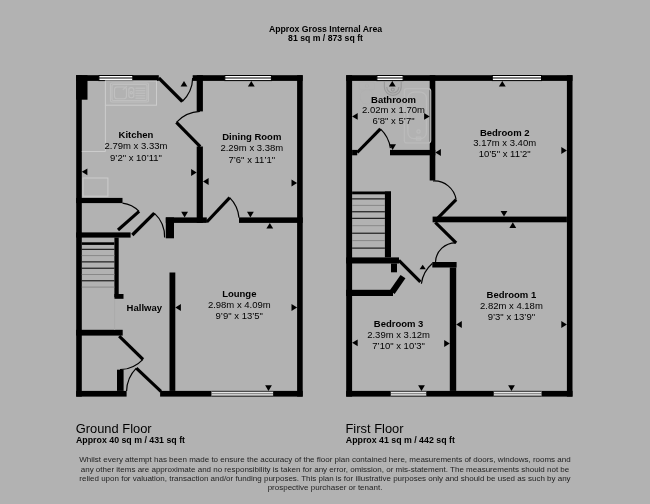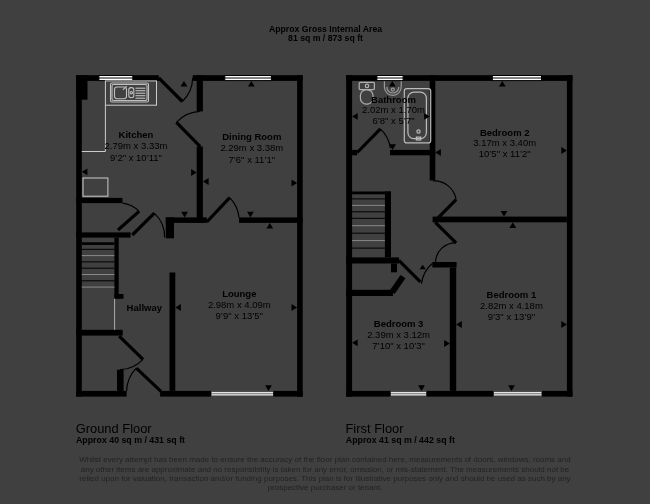--- a/index.html
+++ b/index.html
@@ -1,16 +1,16 @@
 <!DOCTYPE html>
 <html><head>
 <meta charset="utf-8">
 <style>
 html,body{margin:0;padding:0;background:#fff;}
-.page{position:relative;filter:grayscale(1);transform:translateZ(0);width:650px;height:504px;background:#be185d;font-family:"Liberation Sans",sans-serif;overflow:hidden;}
+.page{position:relative;filter:grayscale(1);transform:translateZ(0);width:650px;height:504px;background:#eab308;font-family:"Liberation Sans",sans-serif;overflow:hidden;}
 svg{position:absolute;left:0;top:0;}
 text{opacity:0.999;}
 .rn{font:bold 9.5px "Liberation Sans",sans-serif;fill:#000;}
 .rd{font:9.5px "Liberation Sans",sans-serif;fill:#000;}
 .tt{font:bold 8.7px "Liberation Sans",sans-serif;fill:#000;}
 .fl{font:12.9px "Liberation Sans",sans-serif;fill:#000;}
 .fs{font:bold 8.8px "Liberation Sans",sans-serif;fill:#000;}
 .dc{font:8px "Liberation Sans",sans-serif;fill:#222;}
 </style>
 </head>

